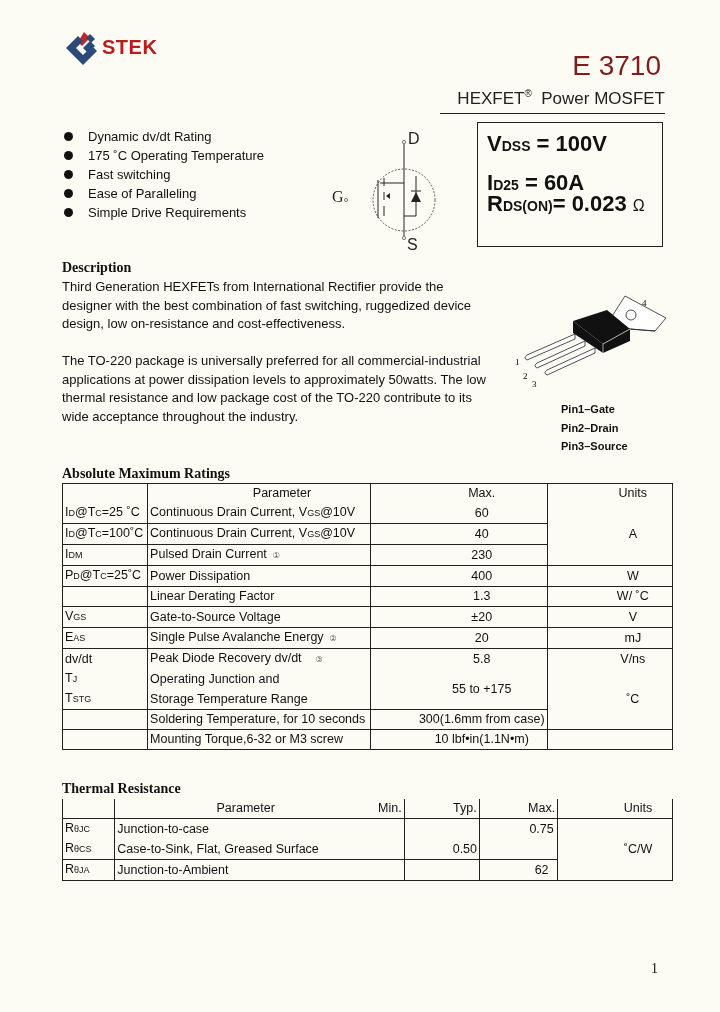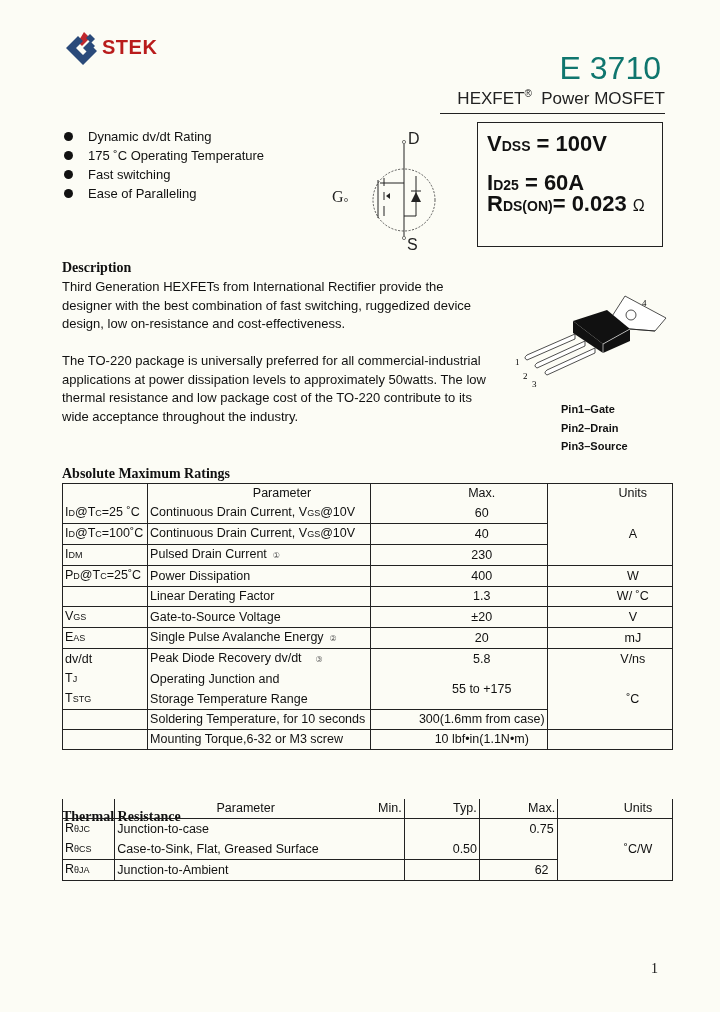--- a/index.html
+++ b/index.html
@@ -5,21 +5,21 @@
   html, body { margin: 0; padding: 0; }
   body {
     width: 720px; height: 1012px; background: #fcfcf5; position: relative; overflow: hidden;
     font-family: "Liberation Sans", "DejaVu Sans", sans-serif; color: #111;
   }
   .abs { position: absolute; }
   
   .logo { left: 64px; top: 30px; width: 110px; height: 36px; }
   .logo-text { left: 102px; top: 36px; font-weight: bold; font-size: 20px; letter-spacing: 0.5px; color: #b91c1c; }
   
-  .part-no { right: 59px; top: 50px; font-size: 32px; color: #0f766e; }
+  .part-no { right: 59px; top: 50px; font-size: 28px; color: #7f1d1d; }
   .subtitle { right: 55px; top: 88px; font-size: 17px; color: #222; }
   .subtitle sup { font-size: 10px; }
   .rule { left: 440px; top: 113px; width: 225px; height: 1px; background: #222; }
   
   .features { left: 62px; top: 127px; margin: 0; padding: 0; list-style: none; font-size: 13px; }
   .features li { height: 19px; line-height: 19px; position: relative; padding-left: 26px; }
   .features li .bullet { position: absolute; left: 2px; top: 5px; width: 9px; height: 9px; border-radius: 50%; background: #111; }
   
   .symbol { left: 320px; top: 128px; width: 130px; height: 128px; }
   
@@ -32,21 +32,21 @@
   .h-desc { left: 62px; top: 260px; font-family: "Liberation Serif", "DejaVu Serif", serif; font-weight: bold; font-size: 14px; }
   .desc-p { left: 62px; width: 430px; font-size: 13px; line-height: 18.5px; }
   .p1 { top: 278px; }
   .p2 { top: 352px; }
   
   .pkg { left: 505px; top: 293px; width: 165px; height: 100px; }
   .pins { left: 561px; top: 400px; font-size: 11px; font-weight: bold; line-height: 18.5px; }
   
   .h-table { font-family: "Liberation Serif", "DejaVu Serif", serif; font-weight: bold; font-size: 14px; }
   .h-amr { left: 62px; top: 466px; }
-  .h-th { left: 62px; top: 781px; margin-top: 28px; }
+  .h-th { left: 62px; top: 781px; }
   table { position: absolute; border-collapse: collapse; font-size: 12.5px; }
   td { padding: 0 2px; height: 19px; line-height: 19px; white-space: nowrap; vertical-align: middle; }
   .amr { left: 62px; top: 483px; width: 611px; border: 1px solid #222; }
   .amr td { border-left: 1px solid #222; border-right: 1px solid #222; }
   .amr .bt td { border-top: 1px solid #222; }
   .c { text-align: center; padding-left: 48px; }
   .symc small { font-size: 9px; }
   .note { font-size: 8px; color: #555; margin-left: 6px; }
   .th { left: 62px; top: 799px; width: 611px; border-bottom: 1px solid #222; border-left: 1px solid #222; border-right: 1px solid #222; }
   .th td { border-left: 1px solid #222; }
@@ -69,20 +69,21 @@
 
 <div class="abs part-no">E 3710</div>
 <div class="abs subtitle"><span>HEXFET</span><sup>®</sup>&nbsp;&nbsp;<span>Power MOSFET</span></div>
 <div class="abs rule"></div>
 
 <ul class="abs features">
   <li><span class="bullet"></span><span>Dynamic dv/dt Rating</span></li>
   <li><span class="bullet"></span><span>175 ˚C Operating Temperature</span></li>
   <li><span class="bullet"></span><span>Fast switching</span></li>
   <li><span class="bullet"></span><span>Ease of Paralleling</span></li>
+  <li><span class="bullet"></span><span>Simple Drive Requirements</span></li>
 </ul>
 
 <svg class="abs symbol" viewBox="0 0 130 128">
   <circle cx="84" cy="72" r="31" fill="none" stroke="#333" stroke-width="0.8" stroke-dasharray="2,1.5"></circle>
   <line x1="84" y1="16" x2="84" y2="108" stroke="#222" stroke-width="1"></line>
   <circle cx="84" cy="14" r="1.6" fill="none" stroke="#222" stroke-width="0.6"></circle>
   <circle cx="84" cy="110" r="1.6" fill="none" stroke="#222" stroke-width="0.6"></circle>
   <line x1="60" y1="55" x2="84" y2="55" stroke="#222"></line>
   <line x1="58" y1="52" x2="58" y2="90" stroke="#222"></line>
   <line x1="64" y1="50" x2="64" y2="58" stroke="#222"></line>

